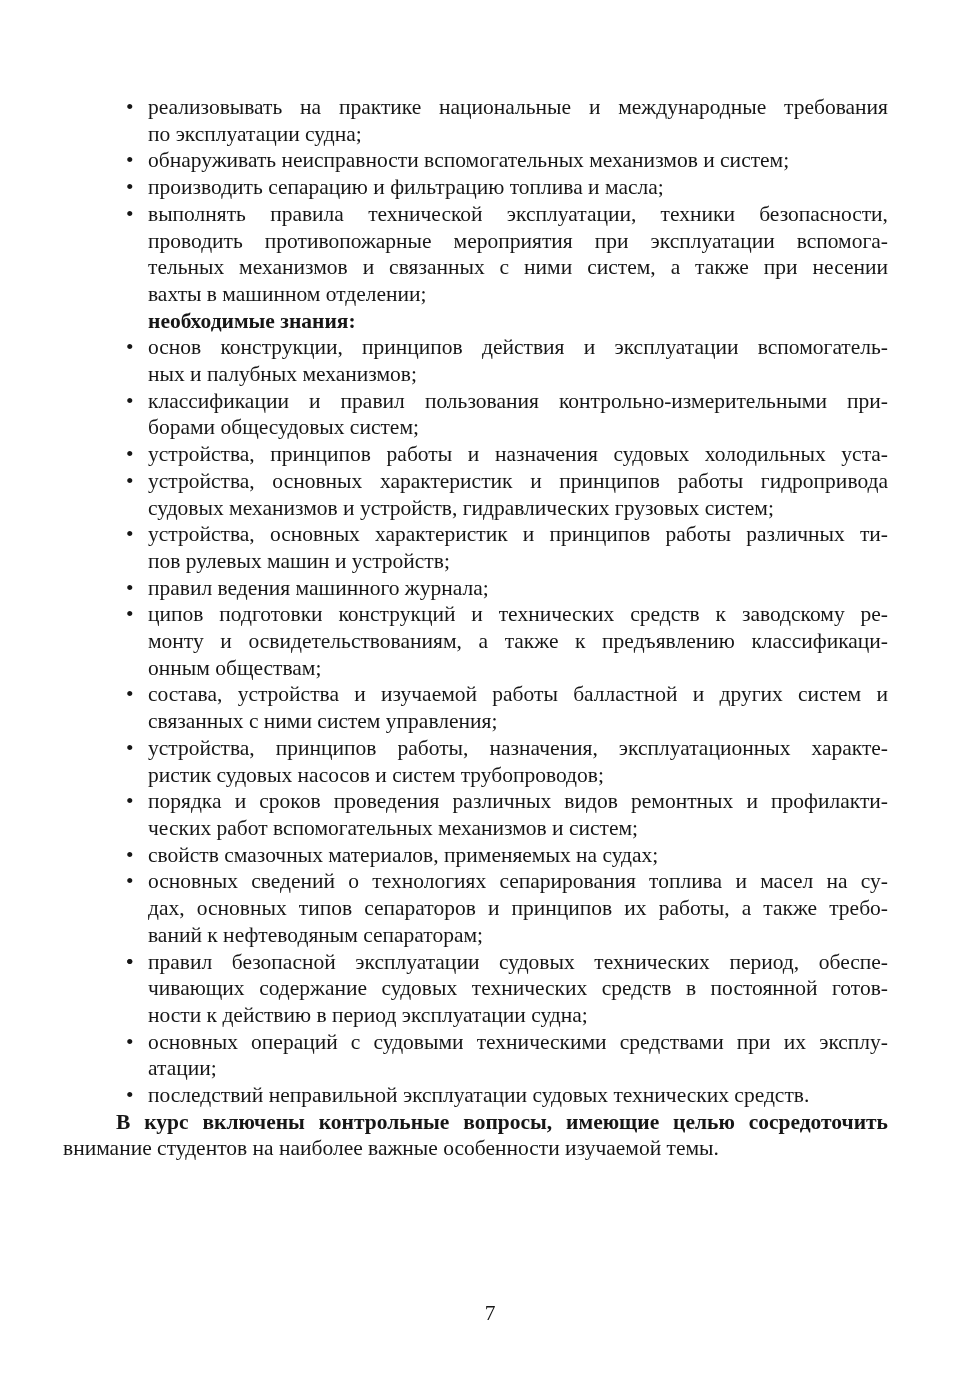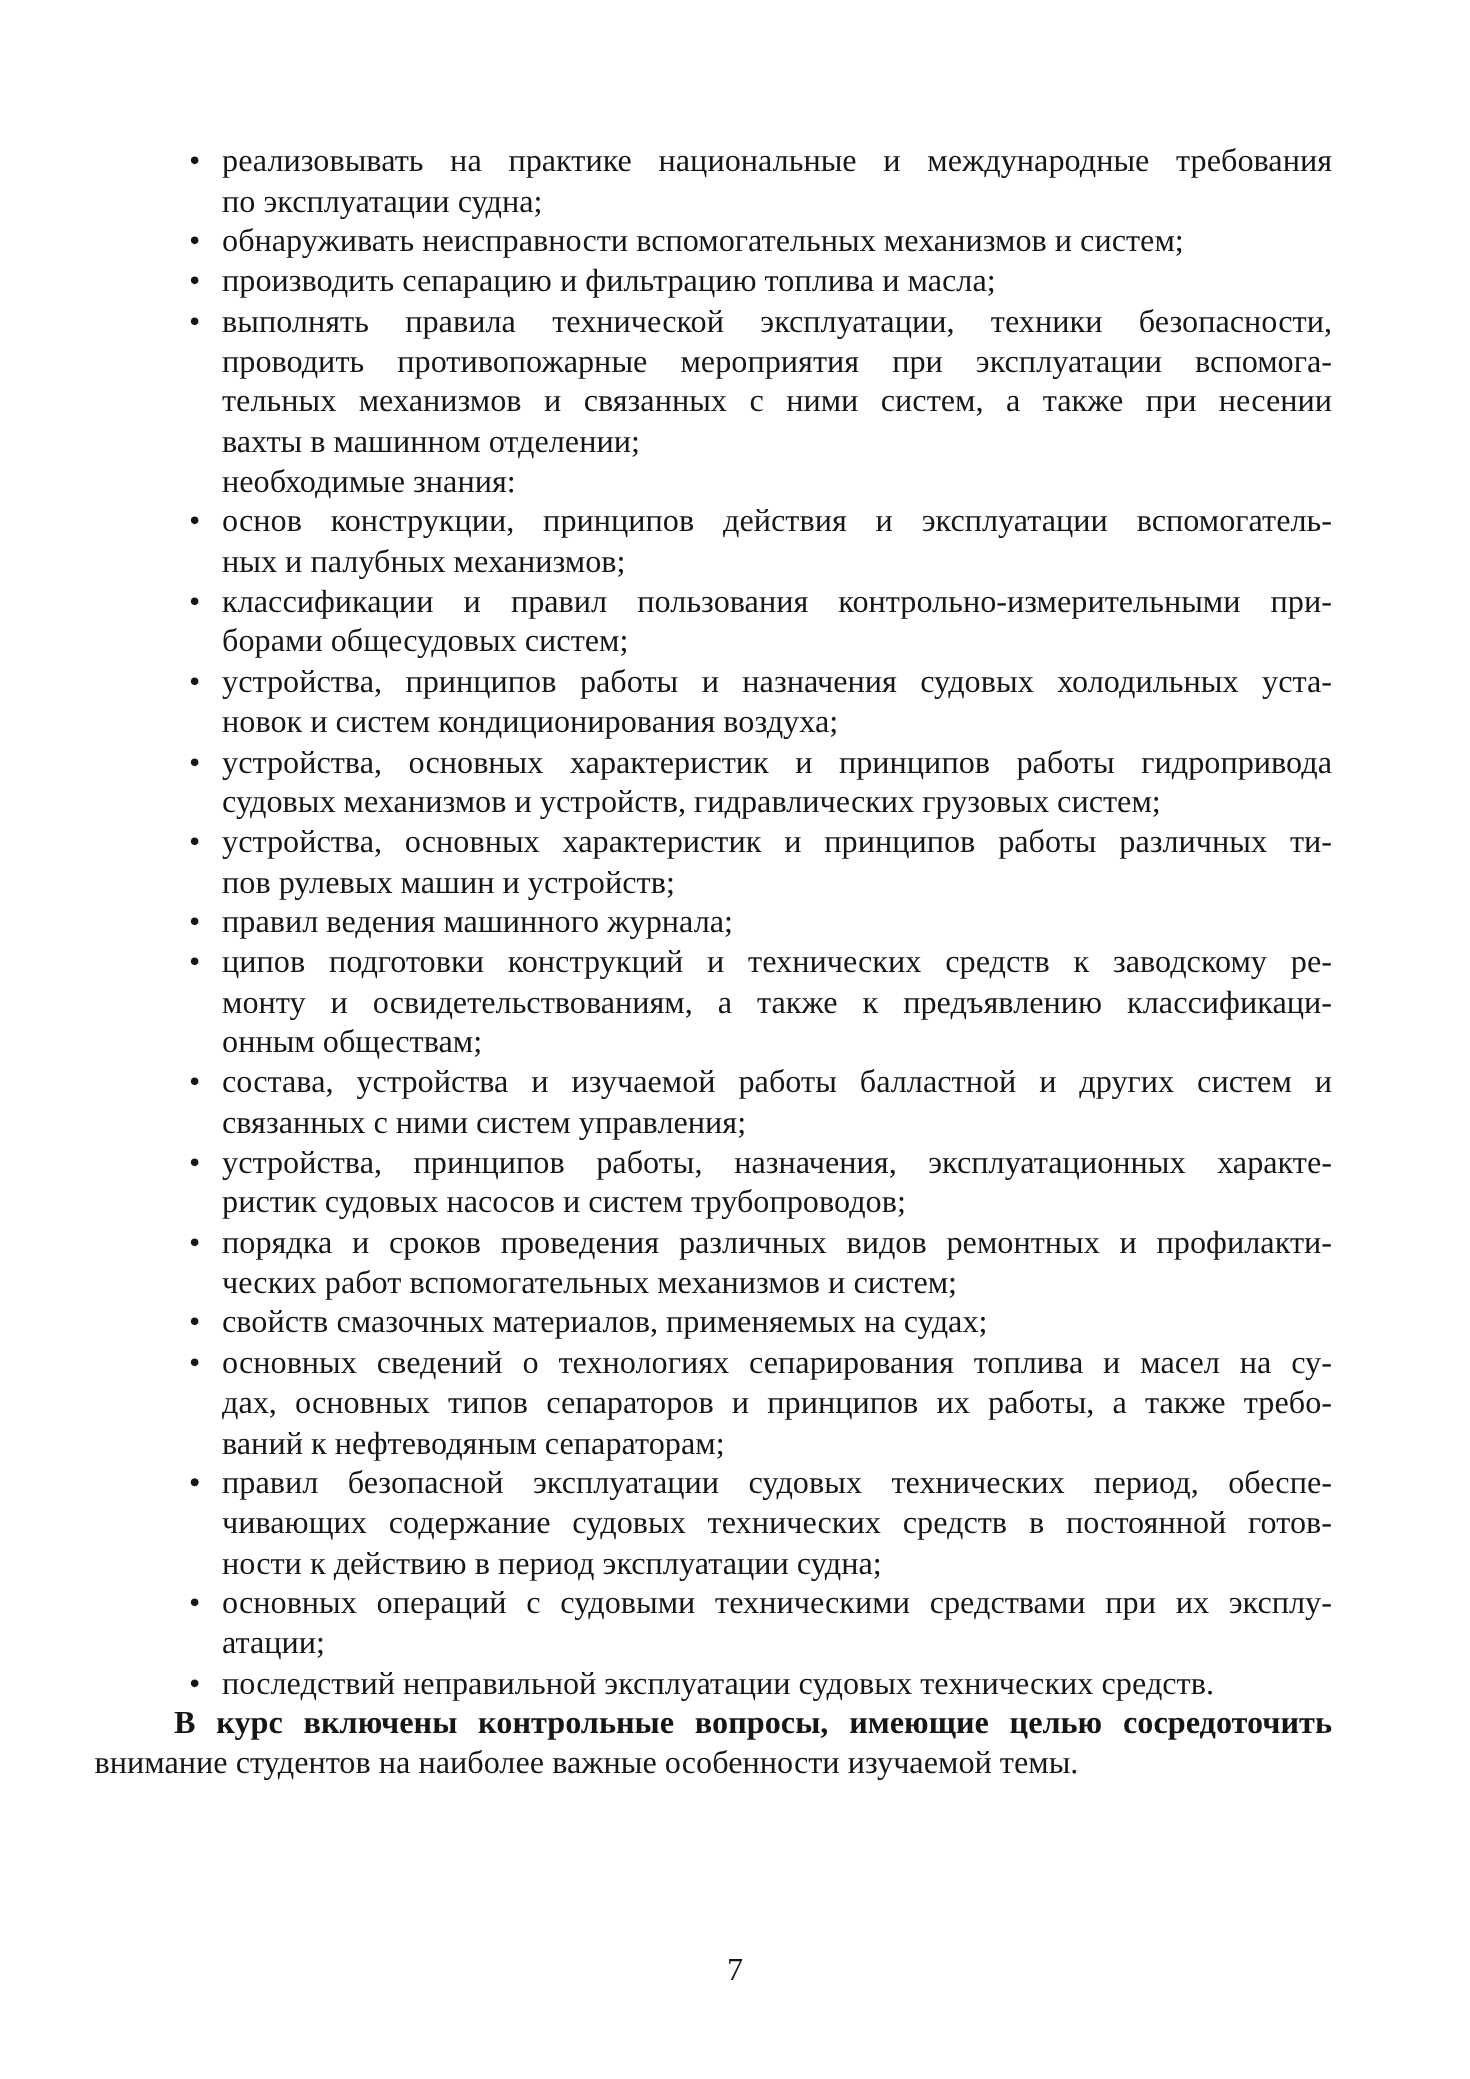--- a/index.html
+++ b/index.html
@@ -30,21 +30,21 @@
   }
   .item .bullet {
     position: absolute;
     left: 63px;
     top: 0;
     width: 20px;
     text-align: left;
   }
   .heading {
     padding-left: 85px;
-    font-weight: normal;
+    font-weight: bold;
   }
   .ln {
     min-height: 26.7px;
   }
   .jst {
     text-align: justify;
     text-align-last: justify;
   }
   .para .first {
     text-indent: 53px;
@@ -92,21 +92,20 @@
         <div class="ln">ных и палубных механизмов;</div>
       </div>
       <div class="item">
         <span class="bullet">•</span>
         <div class="ln jst">классификации и правил пользования контрольно-измерительными при-</div>
         <div class="ln">борами общесудовых систем;</div>
       </div>
       <div class="item">
         <span class="bullet">•</span>
         <div class="ln jst">устройства, принципов работы и назначения судовых холодильных уста-</div>
-        <div class="ln">новок и систем кондиционирования воздуха;</div>
       </div>
       <div class="item">
         <span class="bullet">•</span>
         <div class="ln jst">устройства, основных характеристик и принципов работы гидропривода</div>
         <div class="ln">судовых механизмов и устройств, гидравлических грузовых систем;</div>
       </div>
       <div class="item">
         <span class="bullet">•</span>
         <div class="ln jst">устройства, основных характеристик и принципов работы различных ти-</div>
         <div class="ln">пов рулевых машин и устройств;</div>

